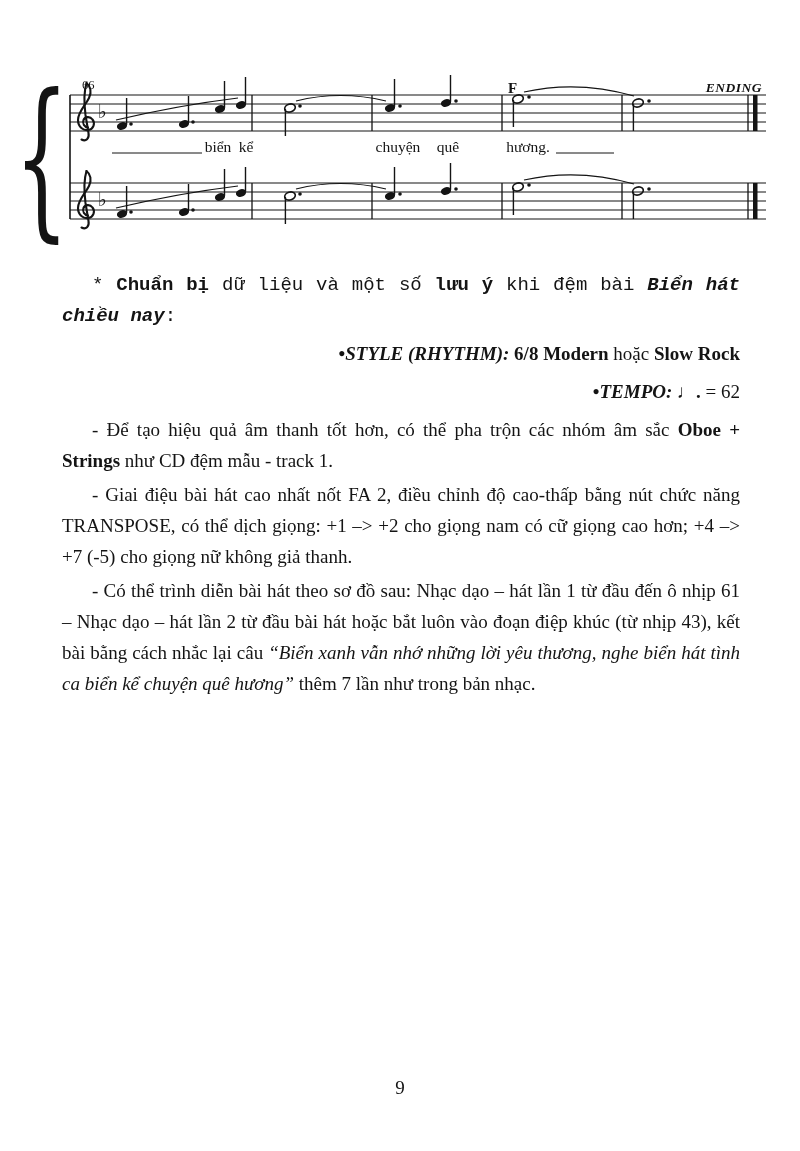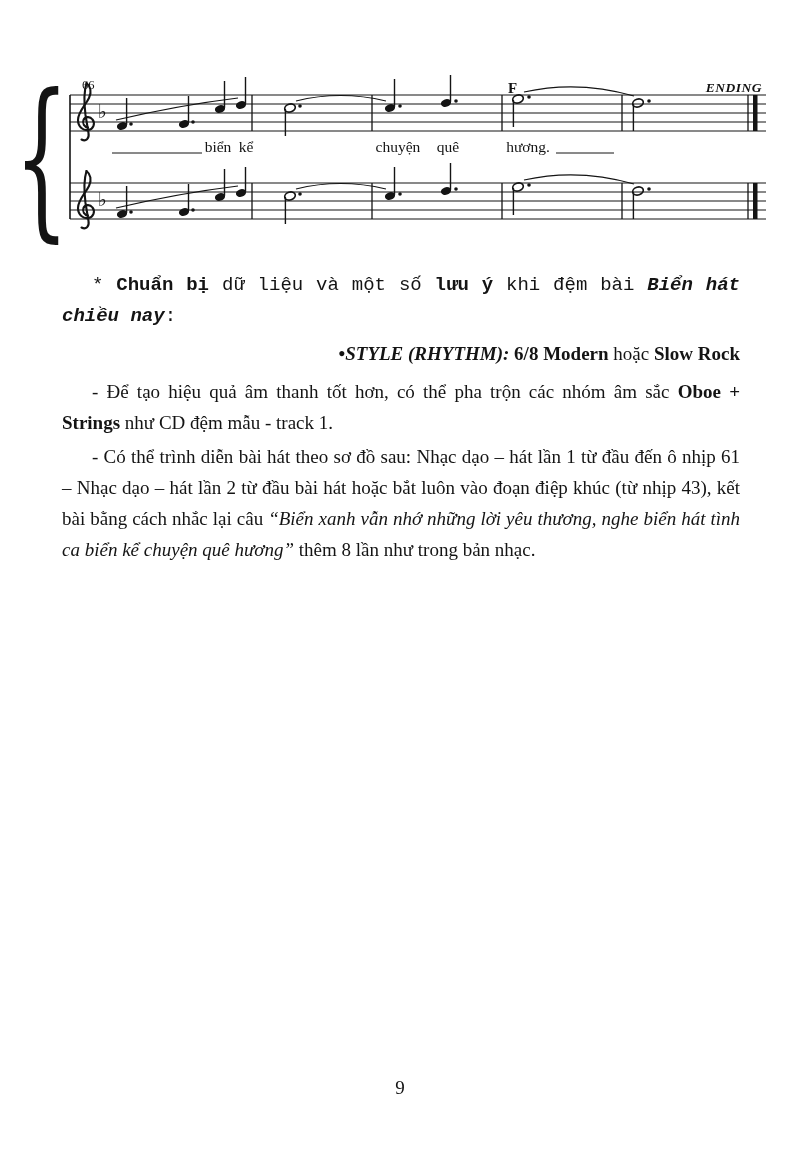--- a/index.html
+++ b/index.html
@@ -187,20 +187,22 @@
       </g>
     </svg>
   </div>
 
   <div class="content">
 
     <p class="intro"><span>* </span><span class="b">Chuẩn bị</span><span> dữ liệu và một số </span><span class="b">lưu ý</span><span> khi đệm bài </span><span class="b i">Biển hát chiều nay</span><span>:</span></p>
 
     <ul class="bullets">
       <li><span class="bullet-dot">•</span><span><span class="b i">STYLE (RHYTHM): </span><span class="b">6/8 Modern</span><span> hoặc </span><span class="b">Slow Rock</span></span></li>
+      <li><span class="bullet-dot">•</span><span><span class="b i">TEMPO: </span><span class="b">♩.</span><span> = 62</span></span></li>
     </ul>
 
     <p class="para"><span>- Để tạo hiệu quả âm thanh tốt hơn, có thể pha trộn các nhóm âm sắc </span><span class="b">Oboe + Strings</span><span> như CD đệm mẫu - track 1.</span></p>
-    <p class="para"><span>- Có thể trình diễn bài hát theo sơ đồ sau: Nhạc dạo – hát lần 1 từ đầu đến ô nhịp 61 – Nhạc dạo – hát lần 2 từ đầu bài hát hoặc bắt luôn vào đoạn điệp khúc (từ nhịp 43), kết bài bằng cách nhắc lại câu </span><span class="i">“Biển xanh vẫn nhớ những lời yêu thương, nghe biển hát tình ca biển kể chuyện quê hương”</span><span> thêm 8 lần như trong bản nhạc.</span></p>
+    <p class="para"><span>- Giai điệu bài hát cao nhất nốt FA 2, điều chỉnh độ cao-thấp bằng nút chức năng TRANSPOSE, có thể dịch giọng: +1 –&gt; +2 cho giọng nam có cữ giọng cao hơn; +4 –&gt; +7 (-5) cho giọng nữ không giả thanh.</span></p>
+    <p class="para"><span>- Có thể trình diễn bài hát theo sơ đồ sau: Nhạc dạo – hát lần 1 từ đầu đến ô nhịp 61 – Nhạc dạo – hát lần 2 từ đầu bài hát hoặc bắt luôn vào đoạn điệp khúc (từ nhịp 43), kết bài bằng cách nhắc lại câu </span><span class="i">“Biển xanh vẫn nhớ những lời yêu thương, nghe biển hát tình ca biển kể chuyện quê hương”</span><span> thêm 7 lần như trong bản nhạc.</span></p>
   </div>
 
   <div class="page-num">9</div>
 </div>
 
 </body></html>

